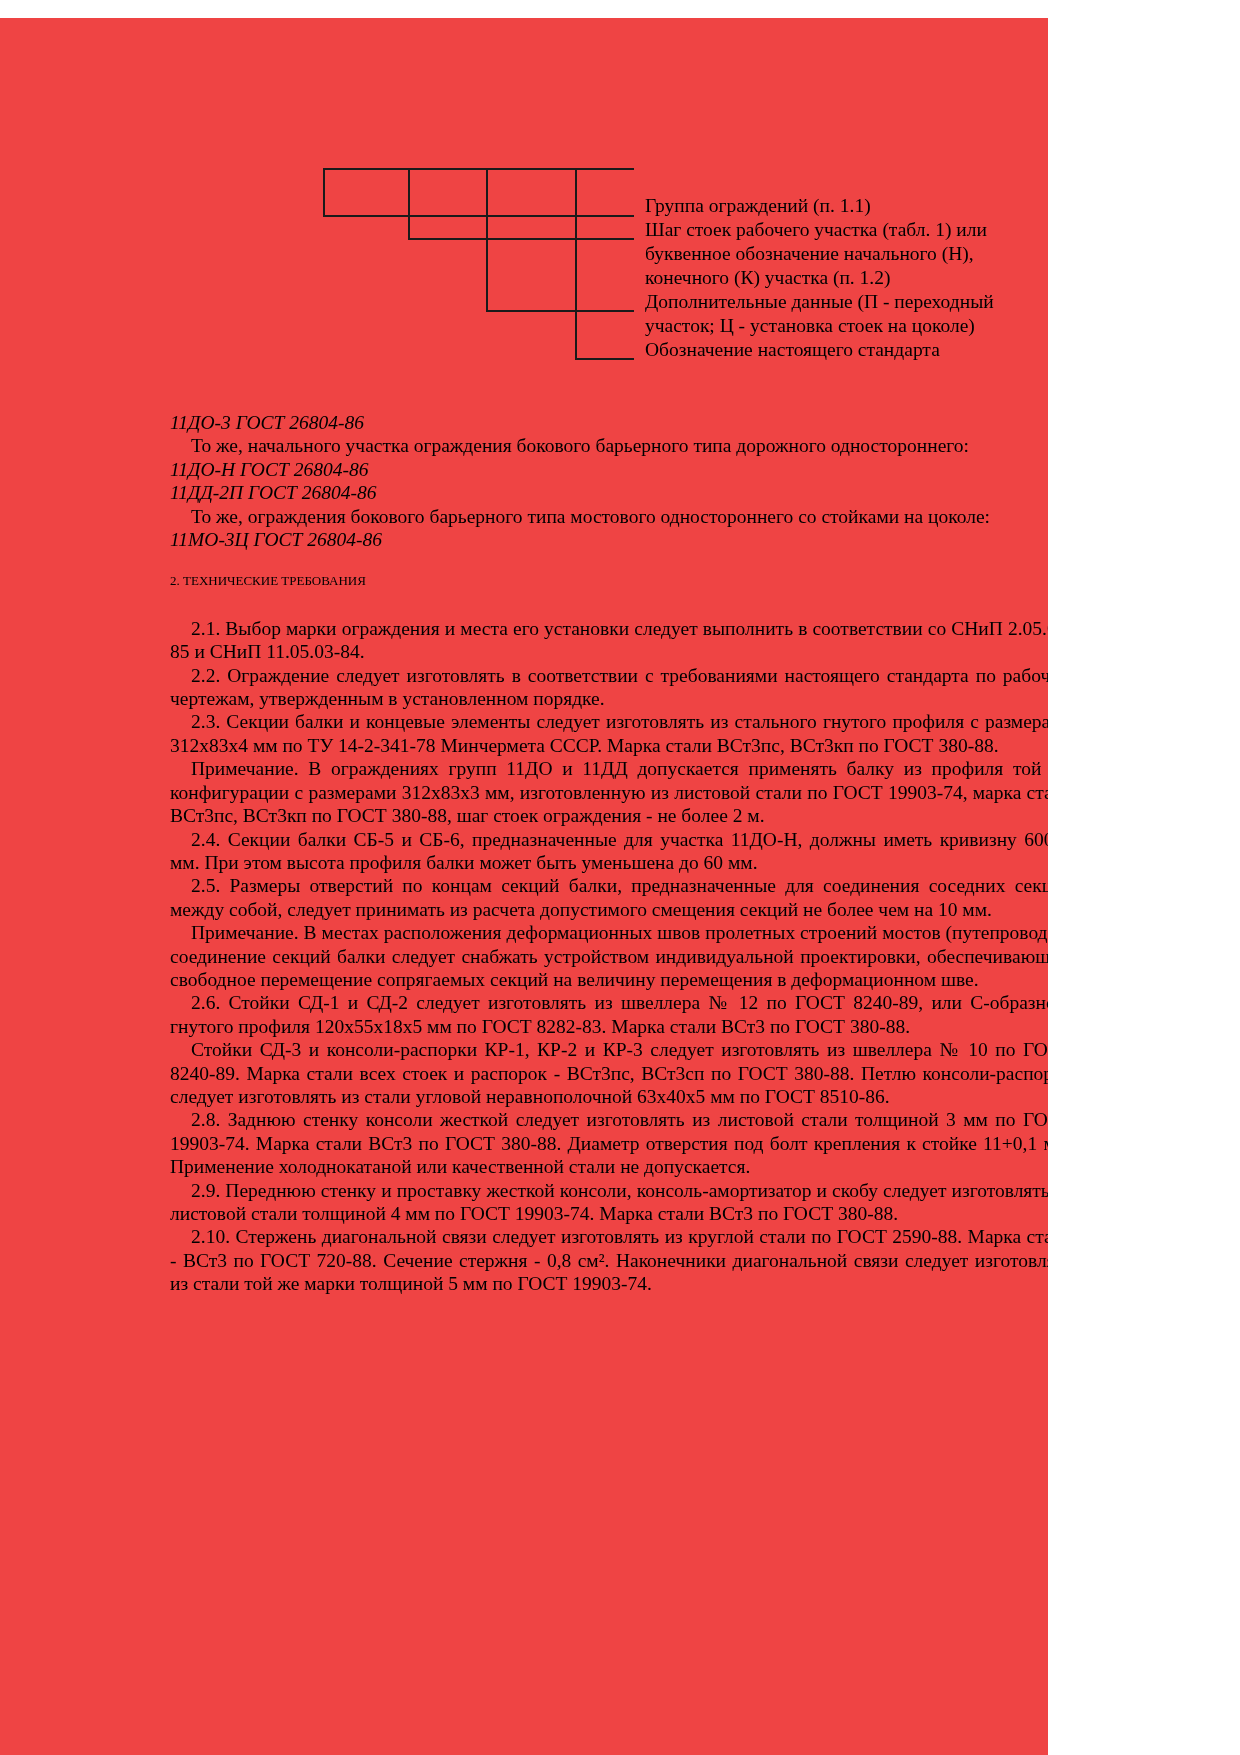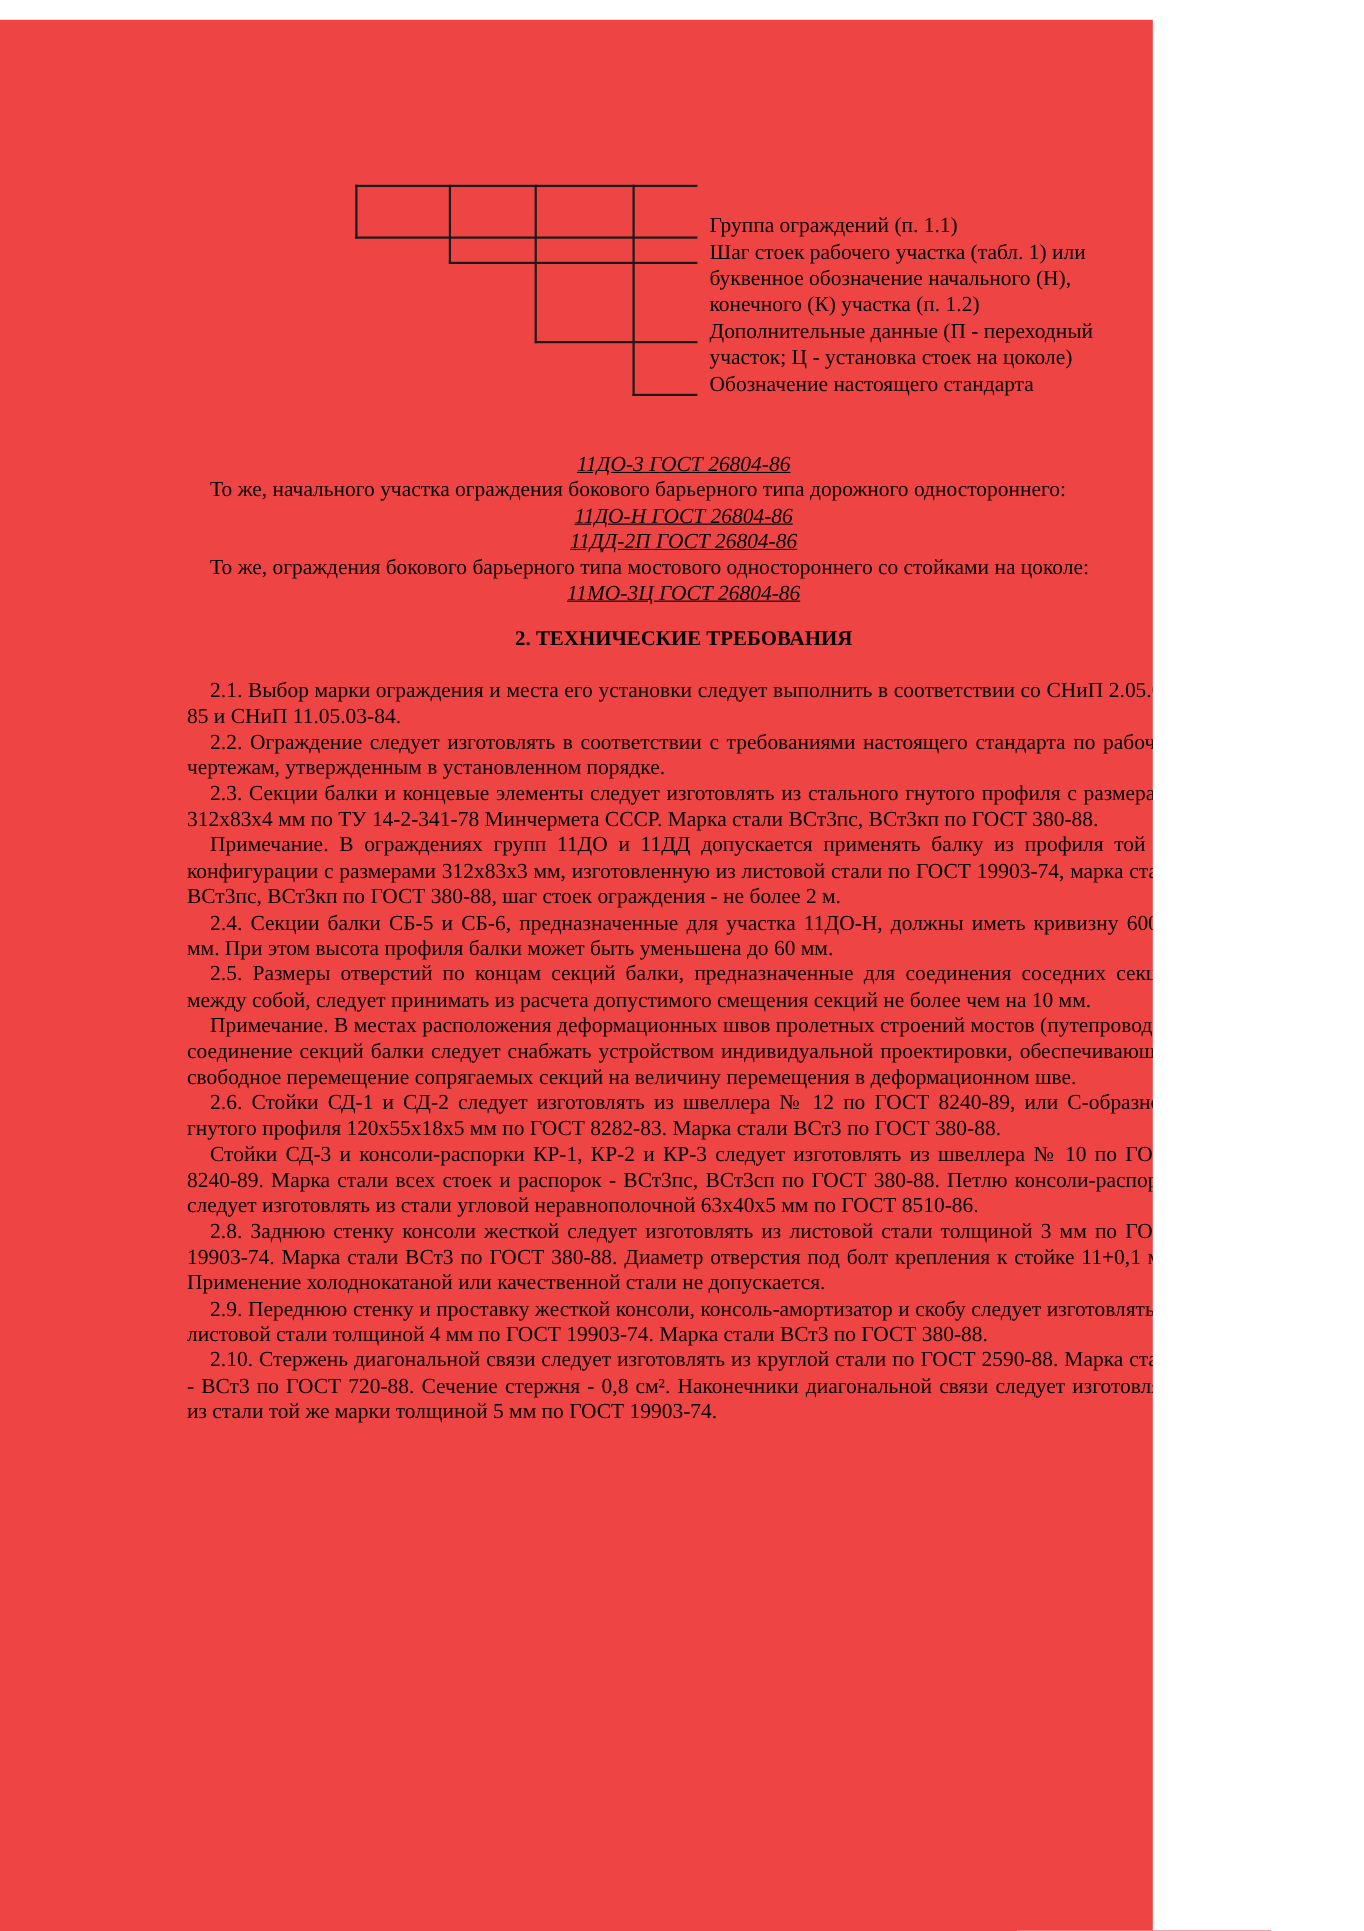--- a/index.html
+++ b/index.html
@@ -38,31 +38,29 @@
     left: 170px;
     top: 393px;
     width: 903px;
     font-size: 19.5px;
     line-height: 23.4px;
     text-align: justify;
   }
   .content p { margin: 0; }
   .para { text-indent: 21px; }
   .designation {
-    text-align: center;
+    text-align: left;
     font-style: italic;
     text-indent: 0;
-    text-decoration: underline;
   }
   .heading {
     margin: 18px 0 24px 0;
-    font-size: 19px;
+    font-size: 13px;
     line-height: 23.4px;
-    font-weight: bold;
-    text-align: center;
+    font-weight: normal;
   }
 </style>
 </head>
 <body>
 
 <div class="page">
 
   <div class="diagram">
 
     <div class="dline" style="left:323px; top:150px; width:311px; height:2px;"></div>

